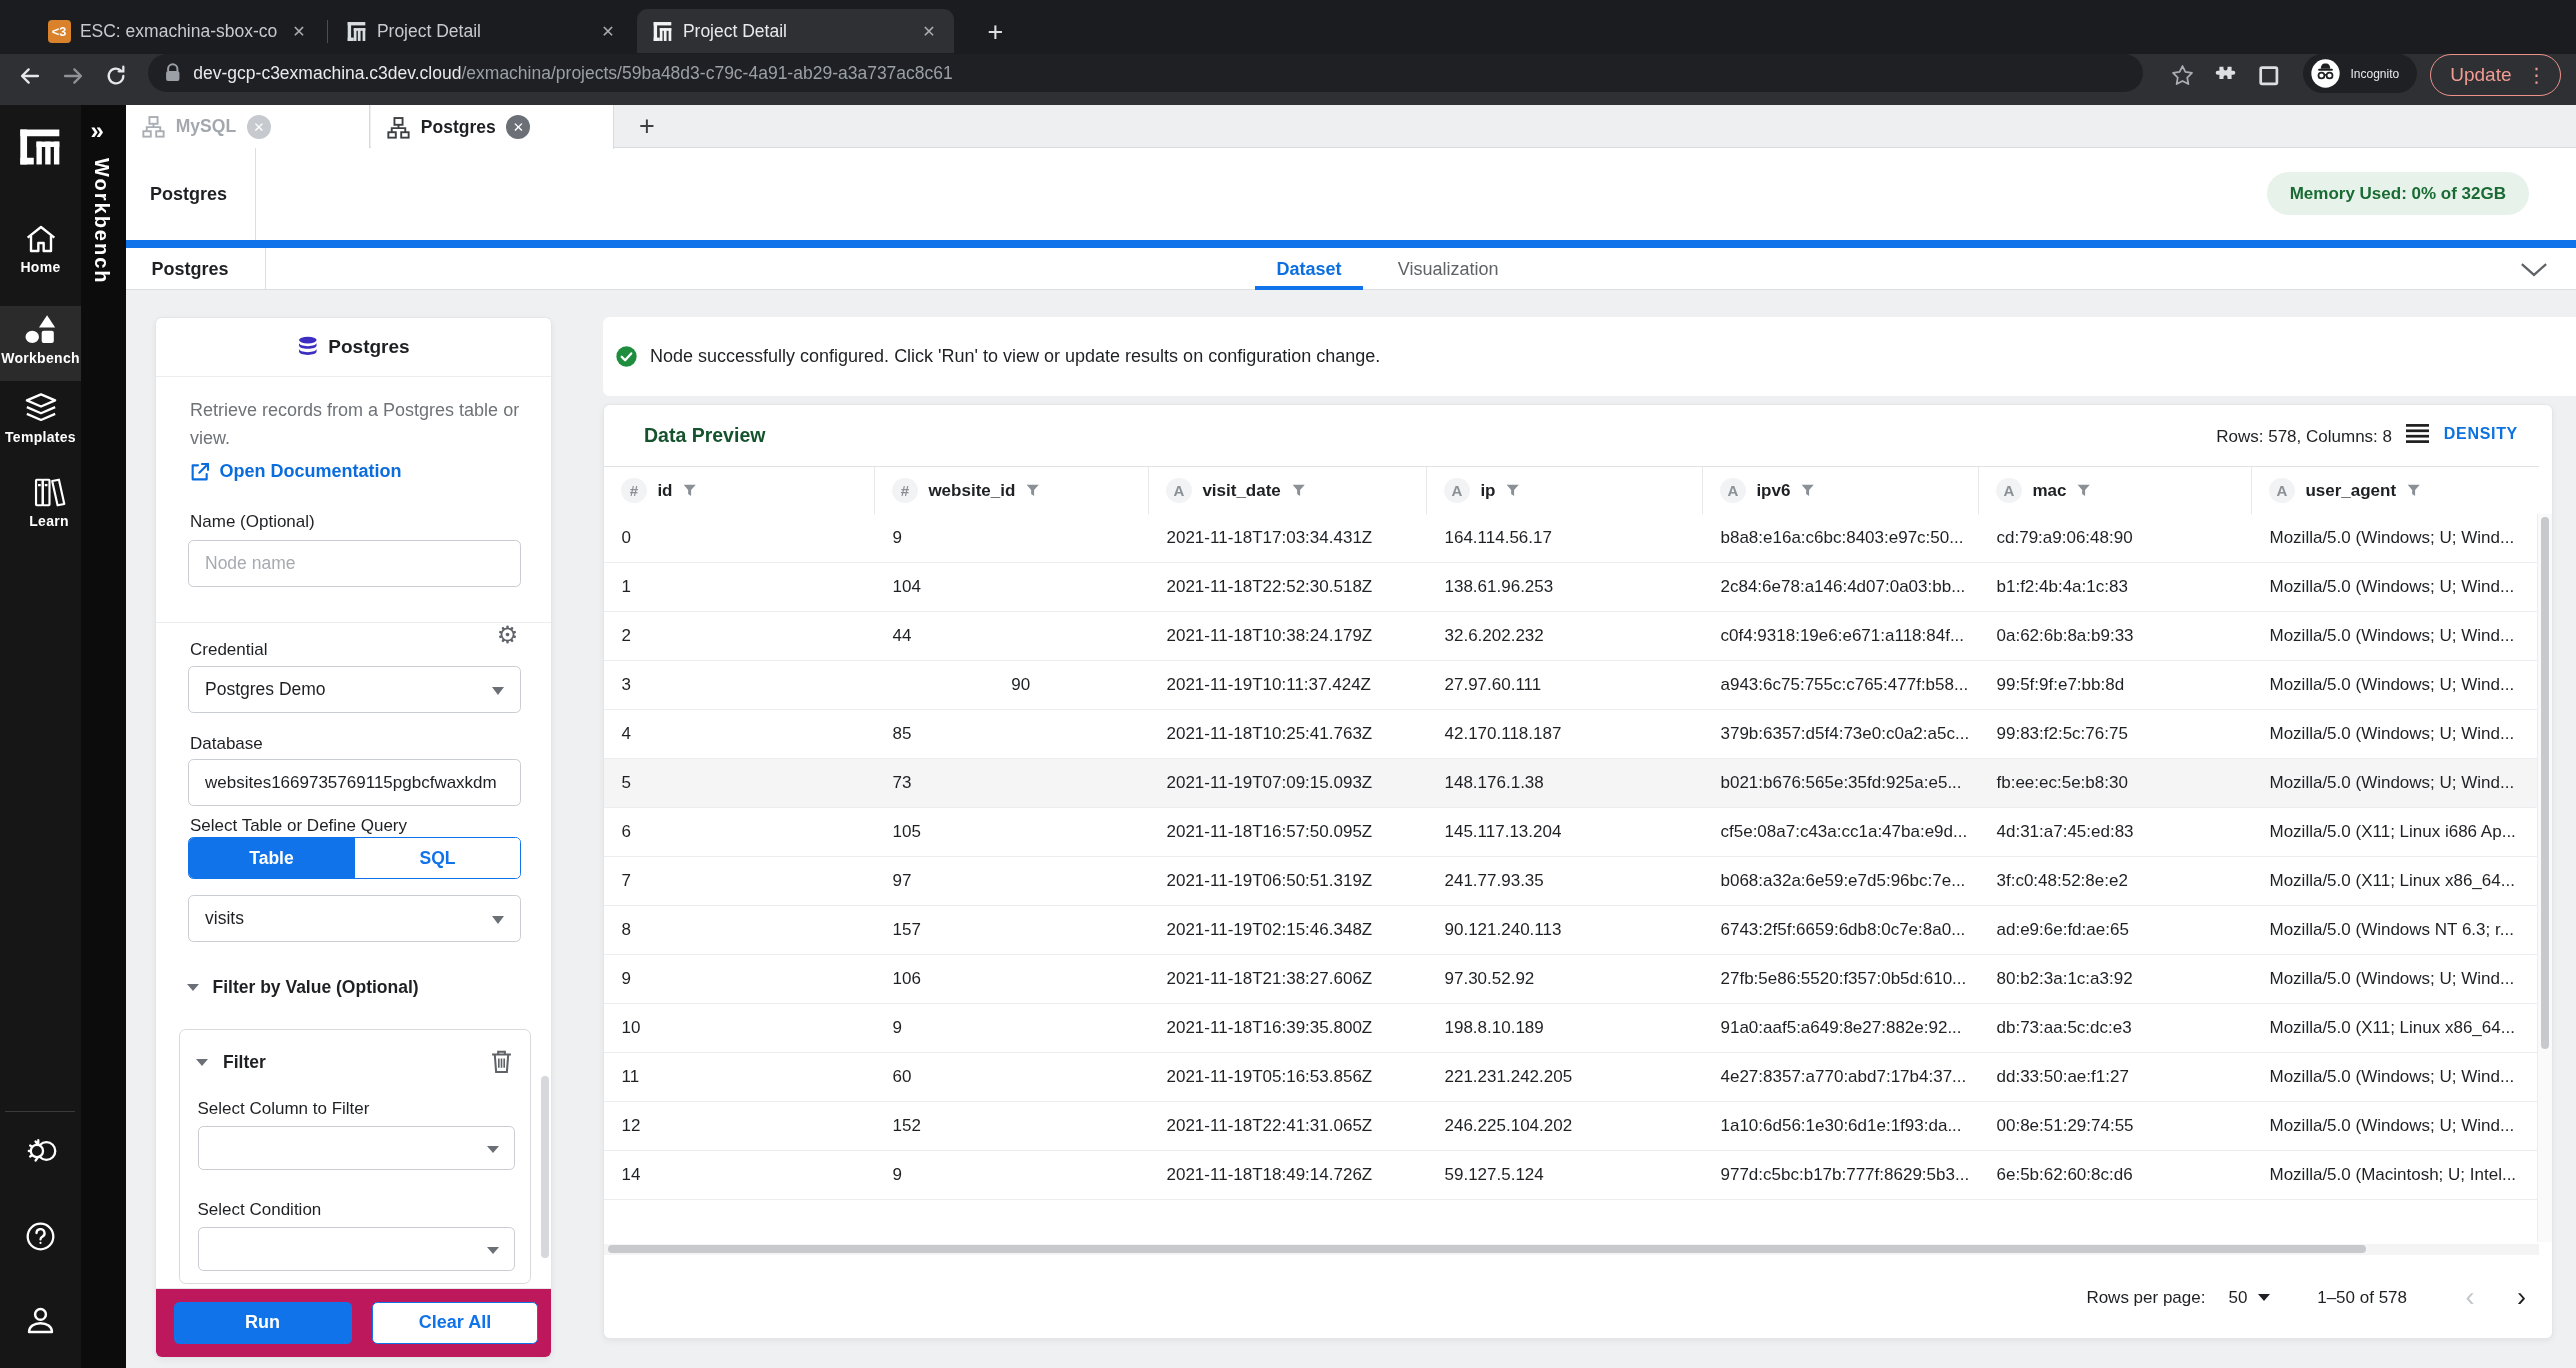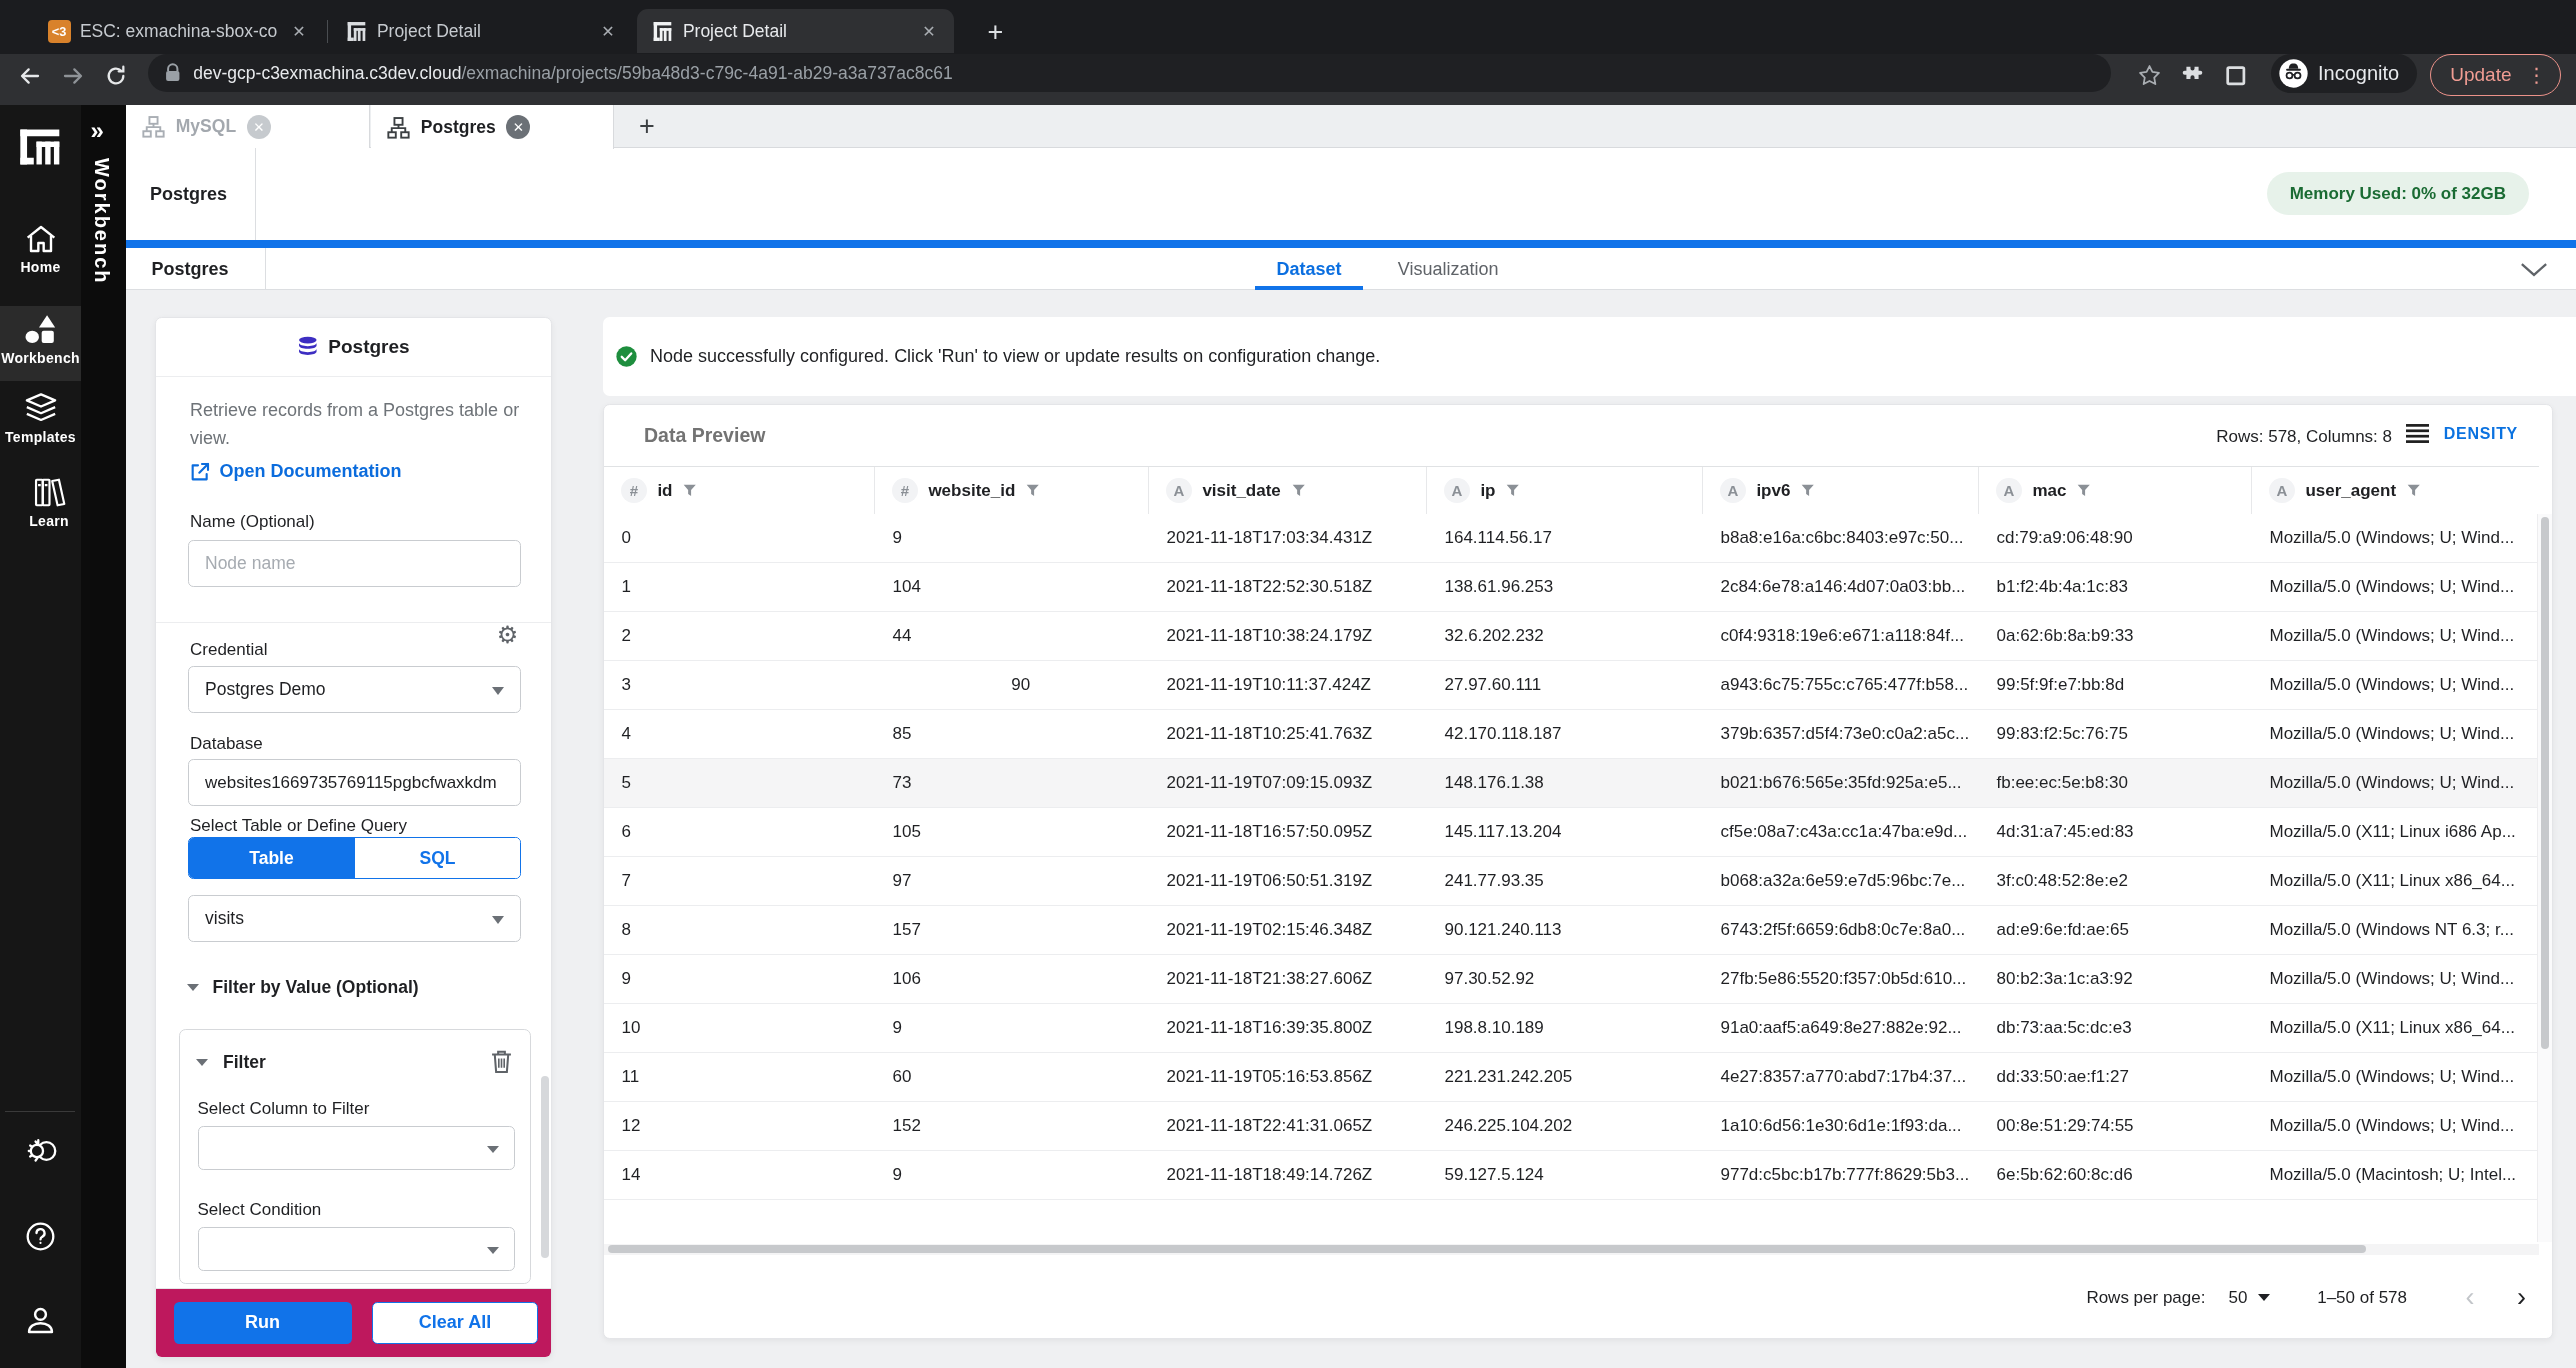--- a/index.html
+++ b/index.html
@@ -25,21 +25,21 @@
 
   #toolbar { left:0; top:54px; width:2576px; height:51px; background:#2F3033;
     display:flex; align-items:flex-start; }
   .nav-ic { width:43px; height:43px; display:flex; align-items:center; justify-content:center;
     border-radius:50%; flex:none; }
   #url-pill { height:38px; flex:1; margin:0 17.5px 0 10.8px; background:#1F2023; border-radius:19px;
     display:flex; align-items:center; padding:0 16px; font-size:17.5px; white-space:nowrap; overflow:hidden; }
   #url-domain { color:#E8EAED; }
   #url-path { color:#9AA0A6; }
   #incog-chip { height:39px; background:#1F2023; border-radius:19.5px; display:flex; align-items:center;
-    gap:9.4px; padding:0 17.5px 0 6.7px; color:#E8EAED; font-size:20px; margin:0 13.5px; }
+    gap:9.4px; padding:0 17.5px 0 6.7px; color:#E8EAED; font-size:12px; margin:0 13.5px; }
   #update-pill { height:42px; border:1.3px solid #EC928A; border-radius:21px; color:#F09C93;
     font-size:19px; display:flex; align-items:center; gap:15px; padding:0 13.5px 0 19px; margin-right:15px; }
   #update-pill .dots { font-size:20px; letter-spacing:0; }
 
   
   #sidebar { left:0; top:105px; width:81px; height:1264px; background:#161616; color:#fff; }
   .sb-item { position:absolute; left:0; width:81px; text-align:center; cursor:pointer; }
   .sb-item .lbl { font-size:14px; font-weight:700; letter-spacing:0.3px; margin-top:5.4px; }
   .sb-item.active { background:#2B2B2B; }
   .sb-ic { display:flex; justify-content:center; }
@@ -135,21 +135,21 @@
   #panel-scrollthumb { position:absolute; right:2px; top:758px; width:8px; height:182px;
     background:#D6D8DB; border-radius:4px; }
 
   
   #status-strip { left:603px; top:317px; width:1973px; height:79px; background:#fff;
     border-radius:6.7px 0 0 6.7px; display:flex; align-items:center; gap:12px; padding-left:12px; }
   #status-text { font-size:18px; color:#1F2023; }
 
   #preview-card { left:603px; top:404px; width:1950px; height:935px; background:#fff; border-radius:6.7px;
     border:0.7px solid #E4E5E8; box-shadow:0 2px 6.7px rgba(0,0,0,.06); }
-  #preview-title { position:absolute; left:40px; top:19px; font-size:19.5px; font-weight:700; color:#737373; }
+  #preview-title { position:absolute; left:40px; top:19px; font-size:19.5px; font-weight:700; color:#14532d; }
   #preview-meta { position:absolute; right:160px; top:21.6px; font-size:17px; color:#1F2023; }
   #density-btn { position:absolute; right:34px; top:19px; display:flex; align-items:center; gap:15px;
     cursor:pointer; }
   #density-label { color:#0B72E0; font-size:16px; font-weight:700; letter-spacing:0.7px; }
 
   #thead-row { position:absolute; left:0; top:61px; width:1935px; height:49px; display:flex;
     border-top:1.3px solid #E0E2E4; border-bottom:1.3px solid #E0E2E4; background:#fff; }
   .th { display:flex; align-items:center; gap:10.8px; padding-left:17px; border-right:1.3px solid #E7E8EA;
     overflow:hidden; flex:none; }
   .th:last-child { border-right:none; }

